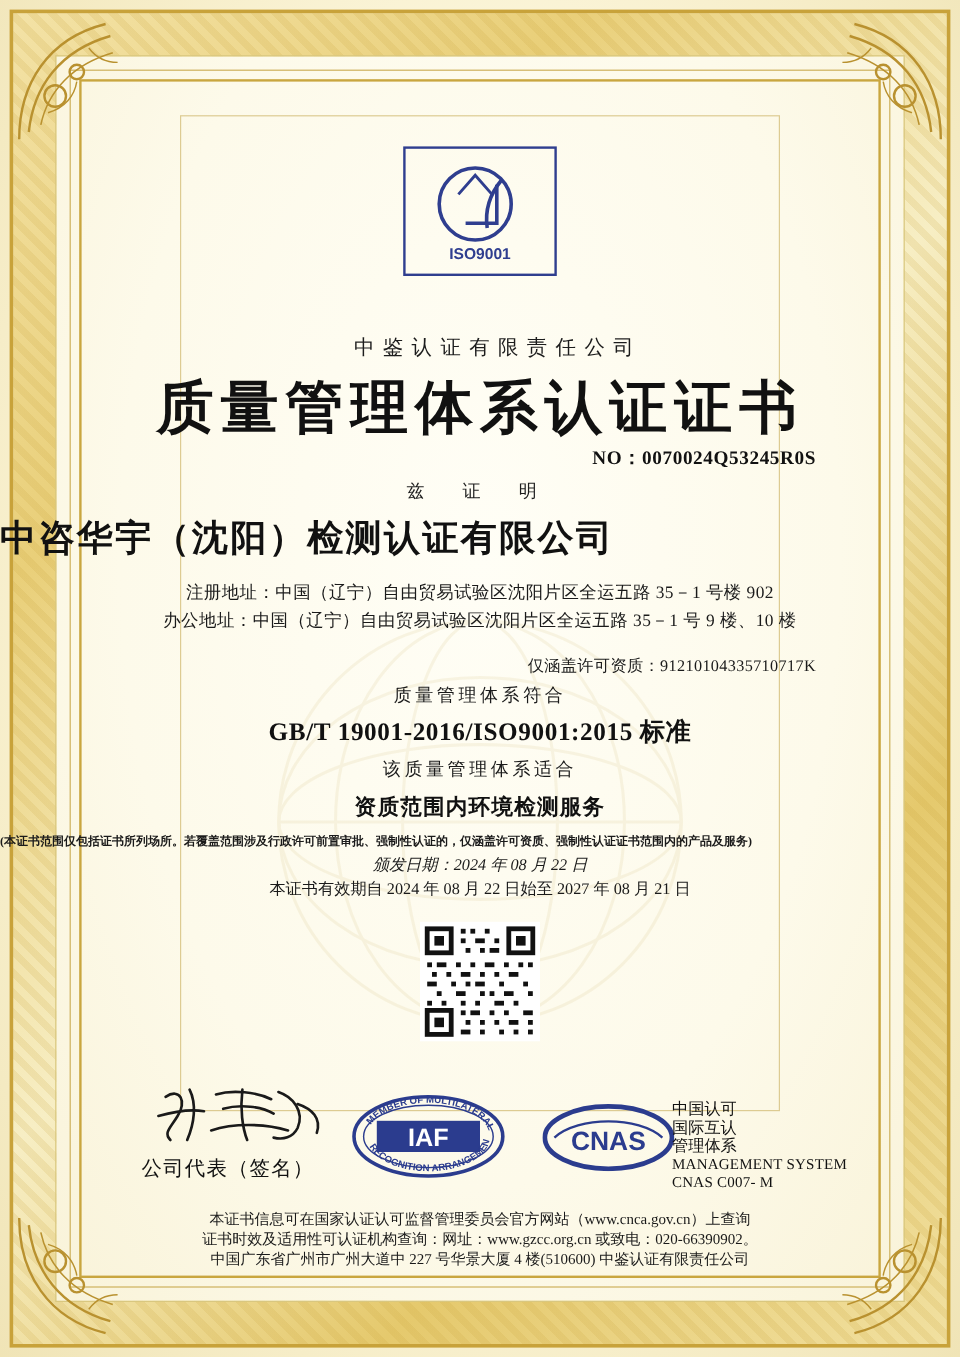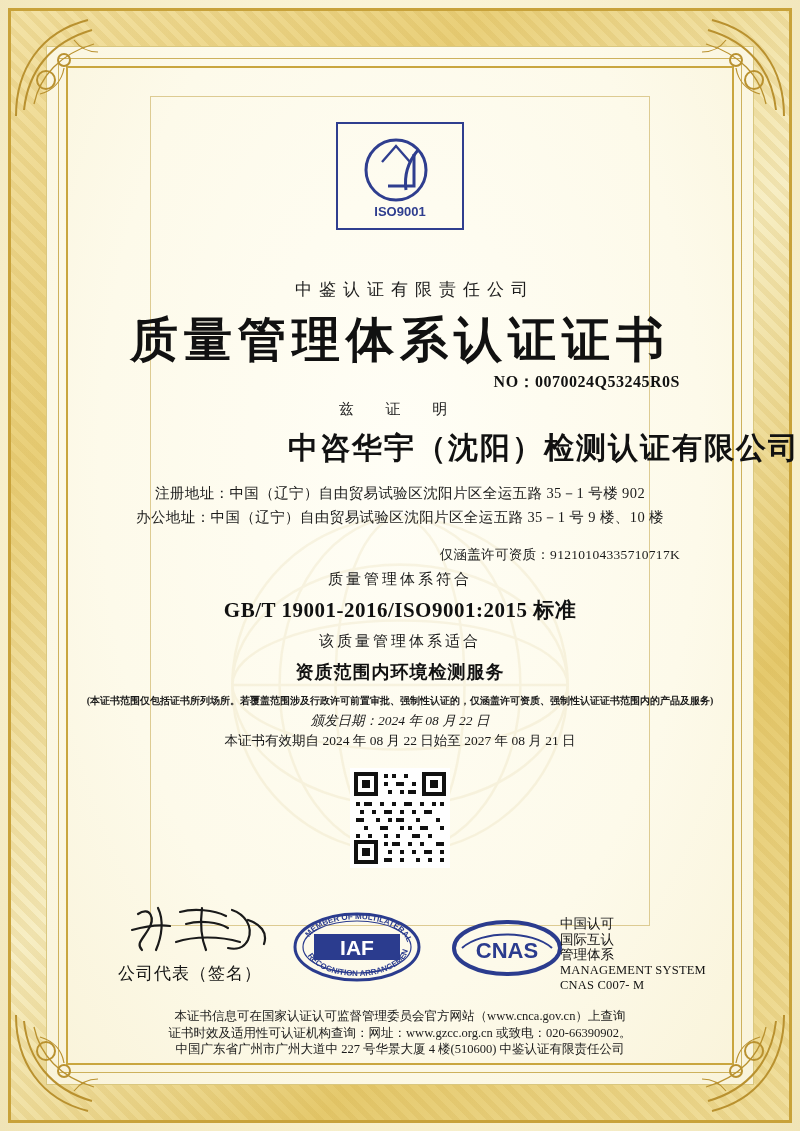--- a/index.html
+++ b/index.html
@@ -90,21 +90,21 @@
     position:absolute;right:120px;top:372px;
     font-size:16px;font-weight:bold;letter-spacing:0.5px;color:#111;
     font-family:"Liberation Serif", serif;
   }
   .hereby{
     position:absolute;left:0;right:0;top:400px;
     text-align:center;font-size:15px;letter-spacing:14px;color:#1c1c1c;
   }
   .company{
     position:absolute;left:0;right:0;top:428px;
-    text-align:right;font-size:30px;font-weight:bold;letter-spacing:2px;color:#111;padding-left:29px;
+    text-align:left;font-size:30px;font-weight:bold;letter-spacing:2px;color:#111;
   }
   .addr{
     position:absolute;left:0;right:0;
     text-align:center;font-size:14.5px;color:#1a1a1a;letter-spacing:0.4px;
   }
   .addr1{top:484px;}
   .addr2{top:508px;}
   .credit{
     position:absolute;right:120px;top:546px;
     font-size:13.5px;color:#1a1a1a;letter-spacing:0.3px;
@@ -120,21 +120,21 @@
   .scope-label{
     position:absolute;left:0;right:0;top:632px;
     text-align:center;font-size:15px;letter-spacing:3px;color:#1a1a1a;
   }
   .scope{
     position:absolute;left:0;right:0;top:660px;
     text-align:center;font-size:18px;font-weight:bold;color:#111;letter-spacing:1px;
   }
   .note{
     position:absolute;left:0;right:0;top:694px;
-    text-align:center;font-size:10px;font-weight:bold;color:#1a1a1a;letter-spacing:0;
+    font-size:10px;font-weight:bold;color:#1a1a1a;letter-spacing:0;
   }
   .issue-date{
     position:absolute;left:0;right:0;top:712px;
     text-align:center;font-size:13.5px;color:#1a1a1a;font-style:italic;
   }
   .valid{
     position:absolute;left:0;right:0;top:732px;
     text-align:center;font-size:13.5px;color:#1a1a1a;
   }
   .surveil{

